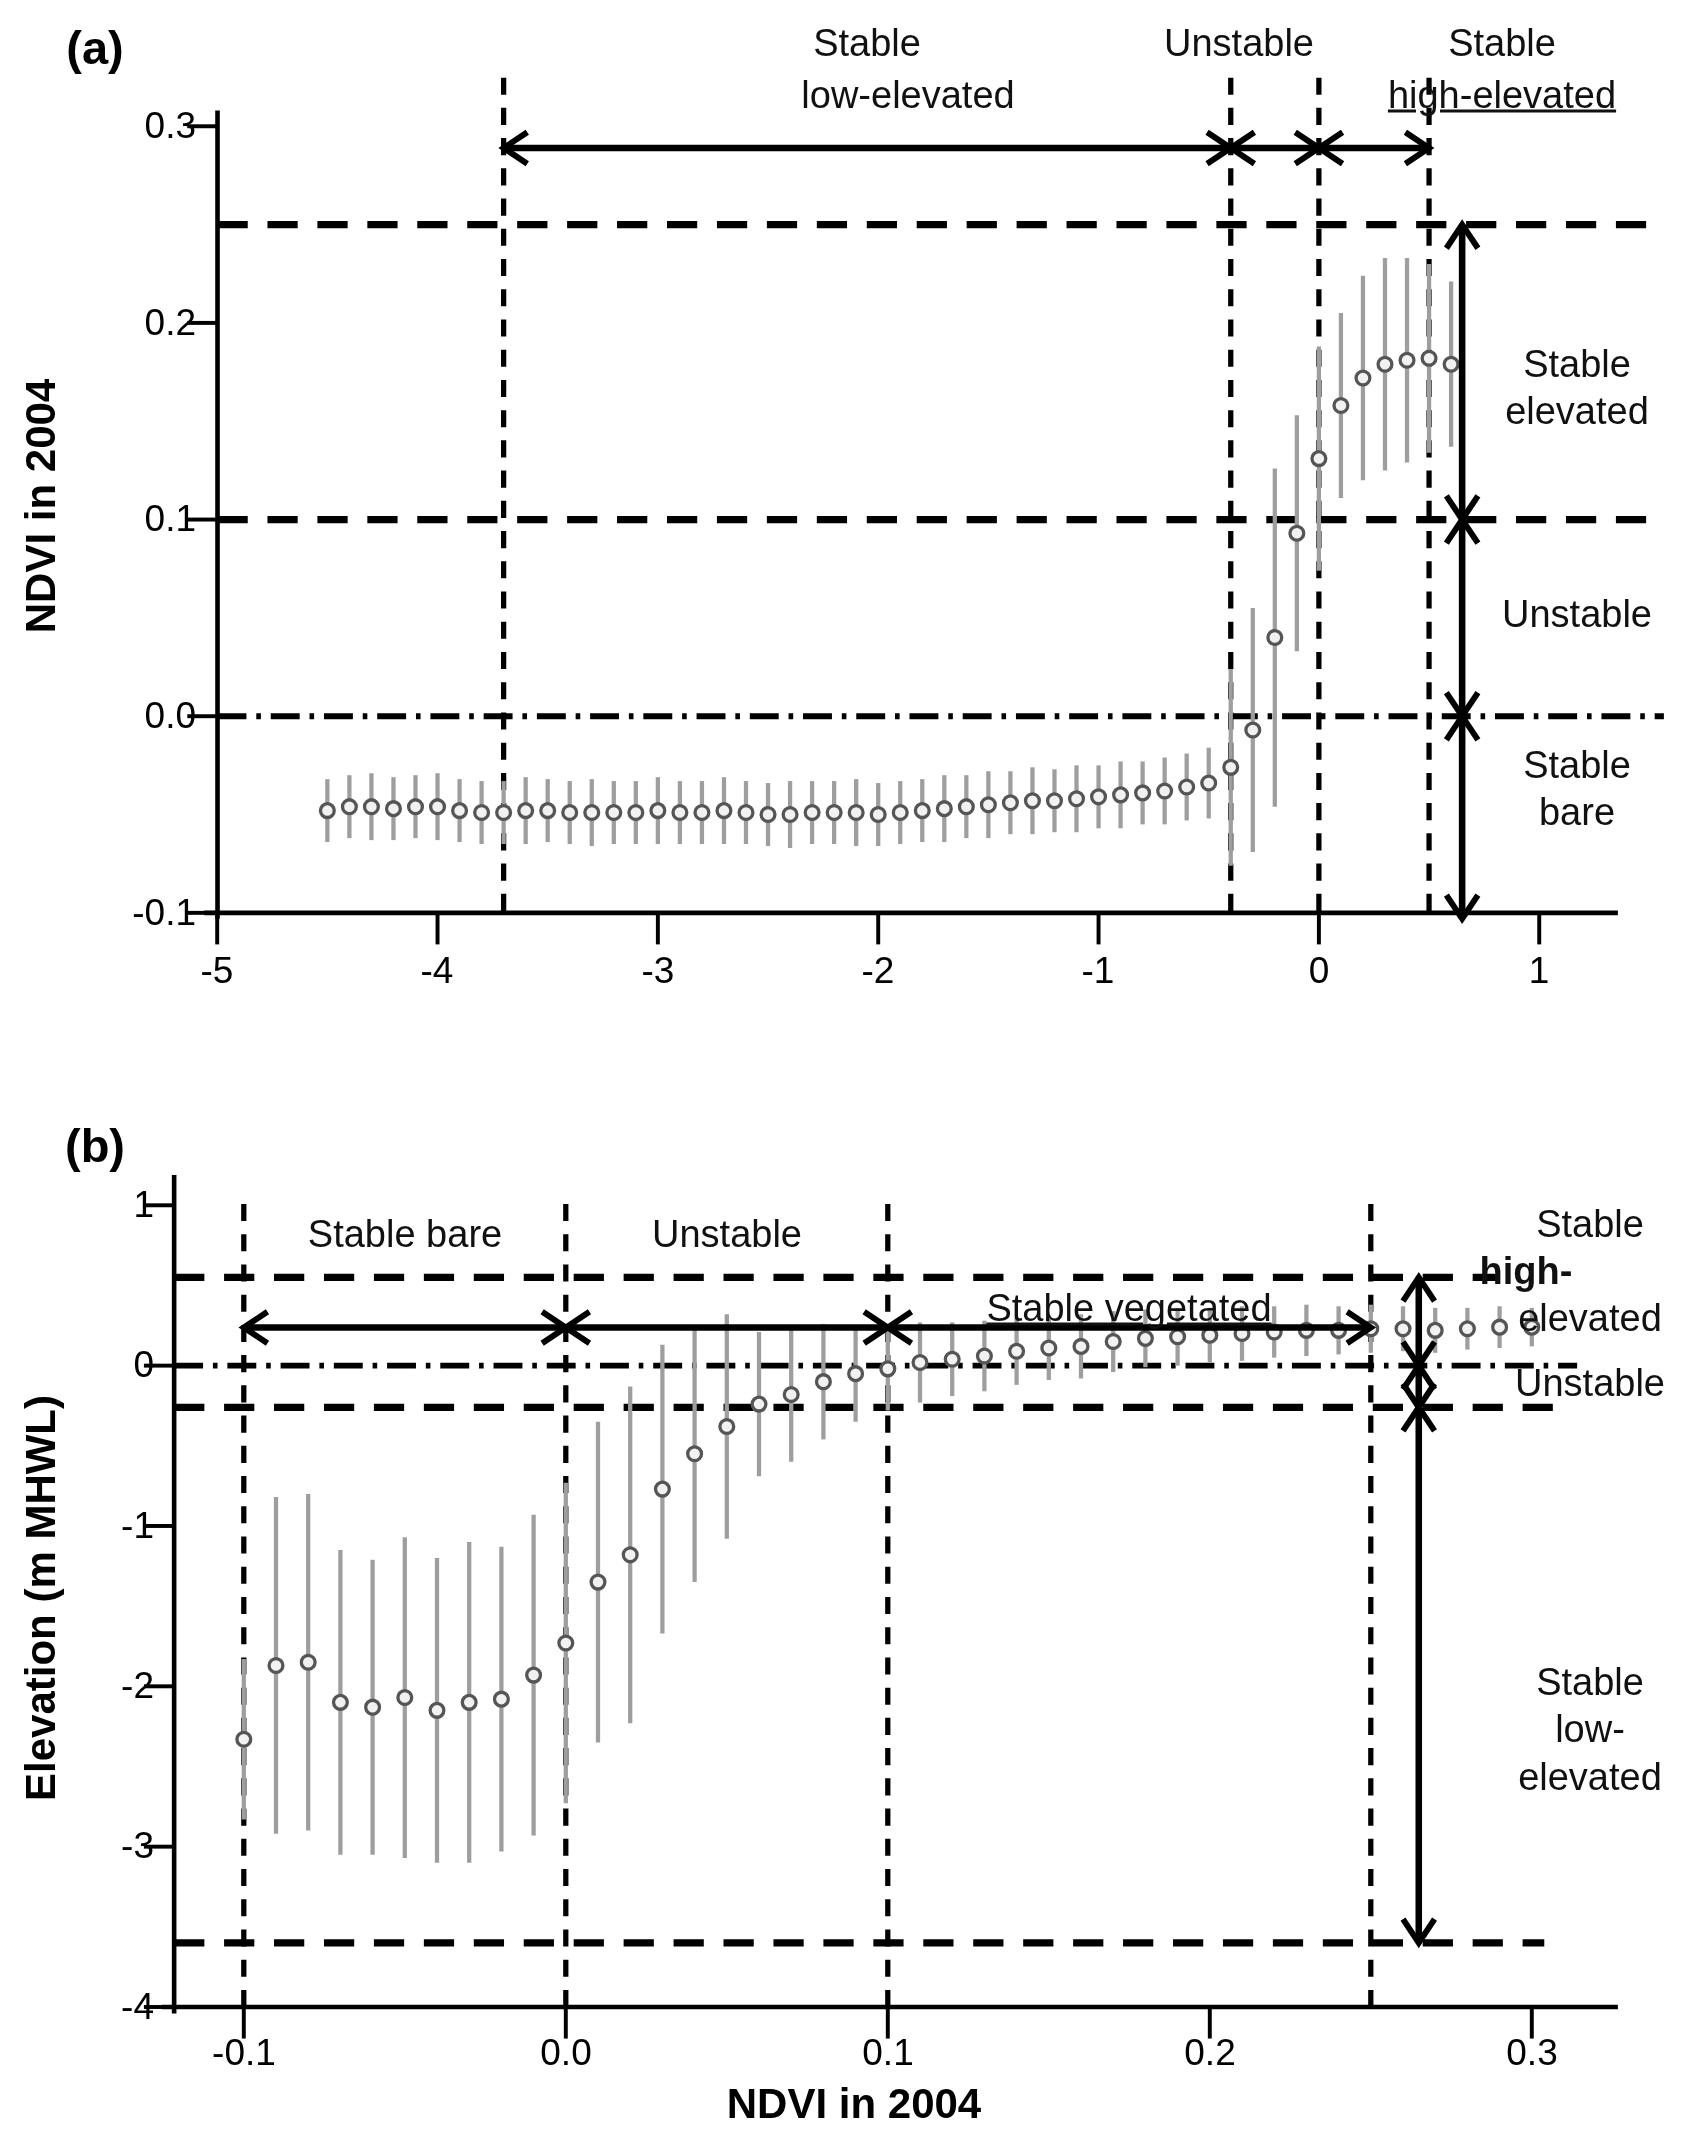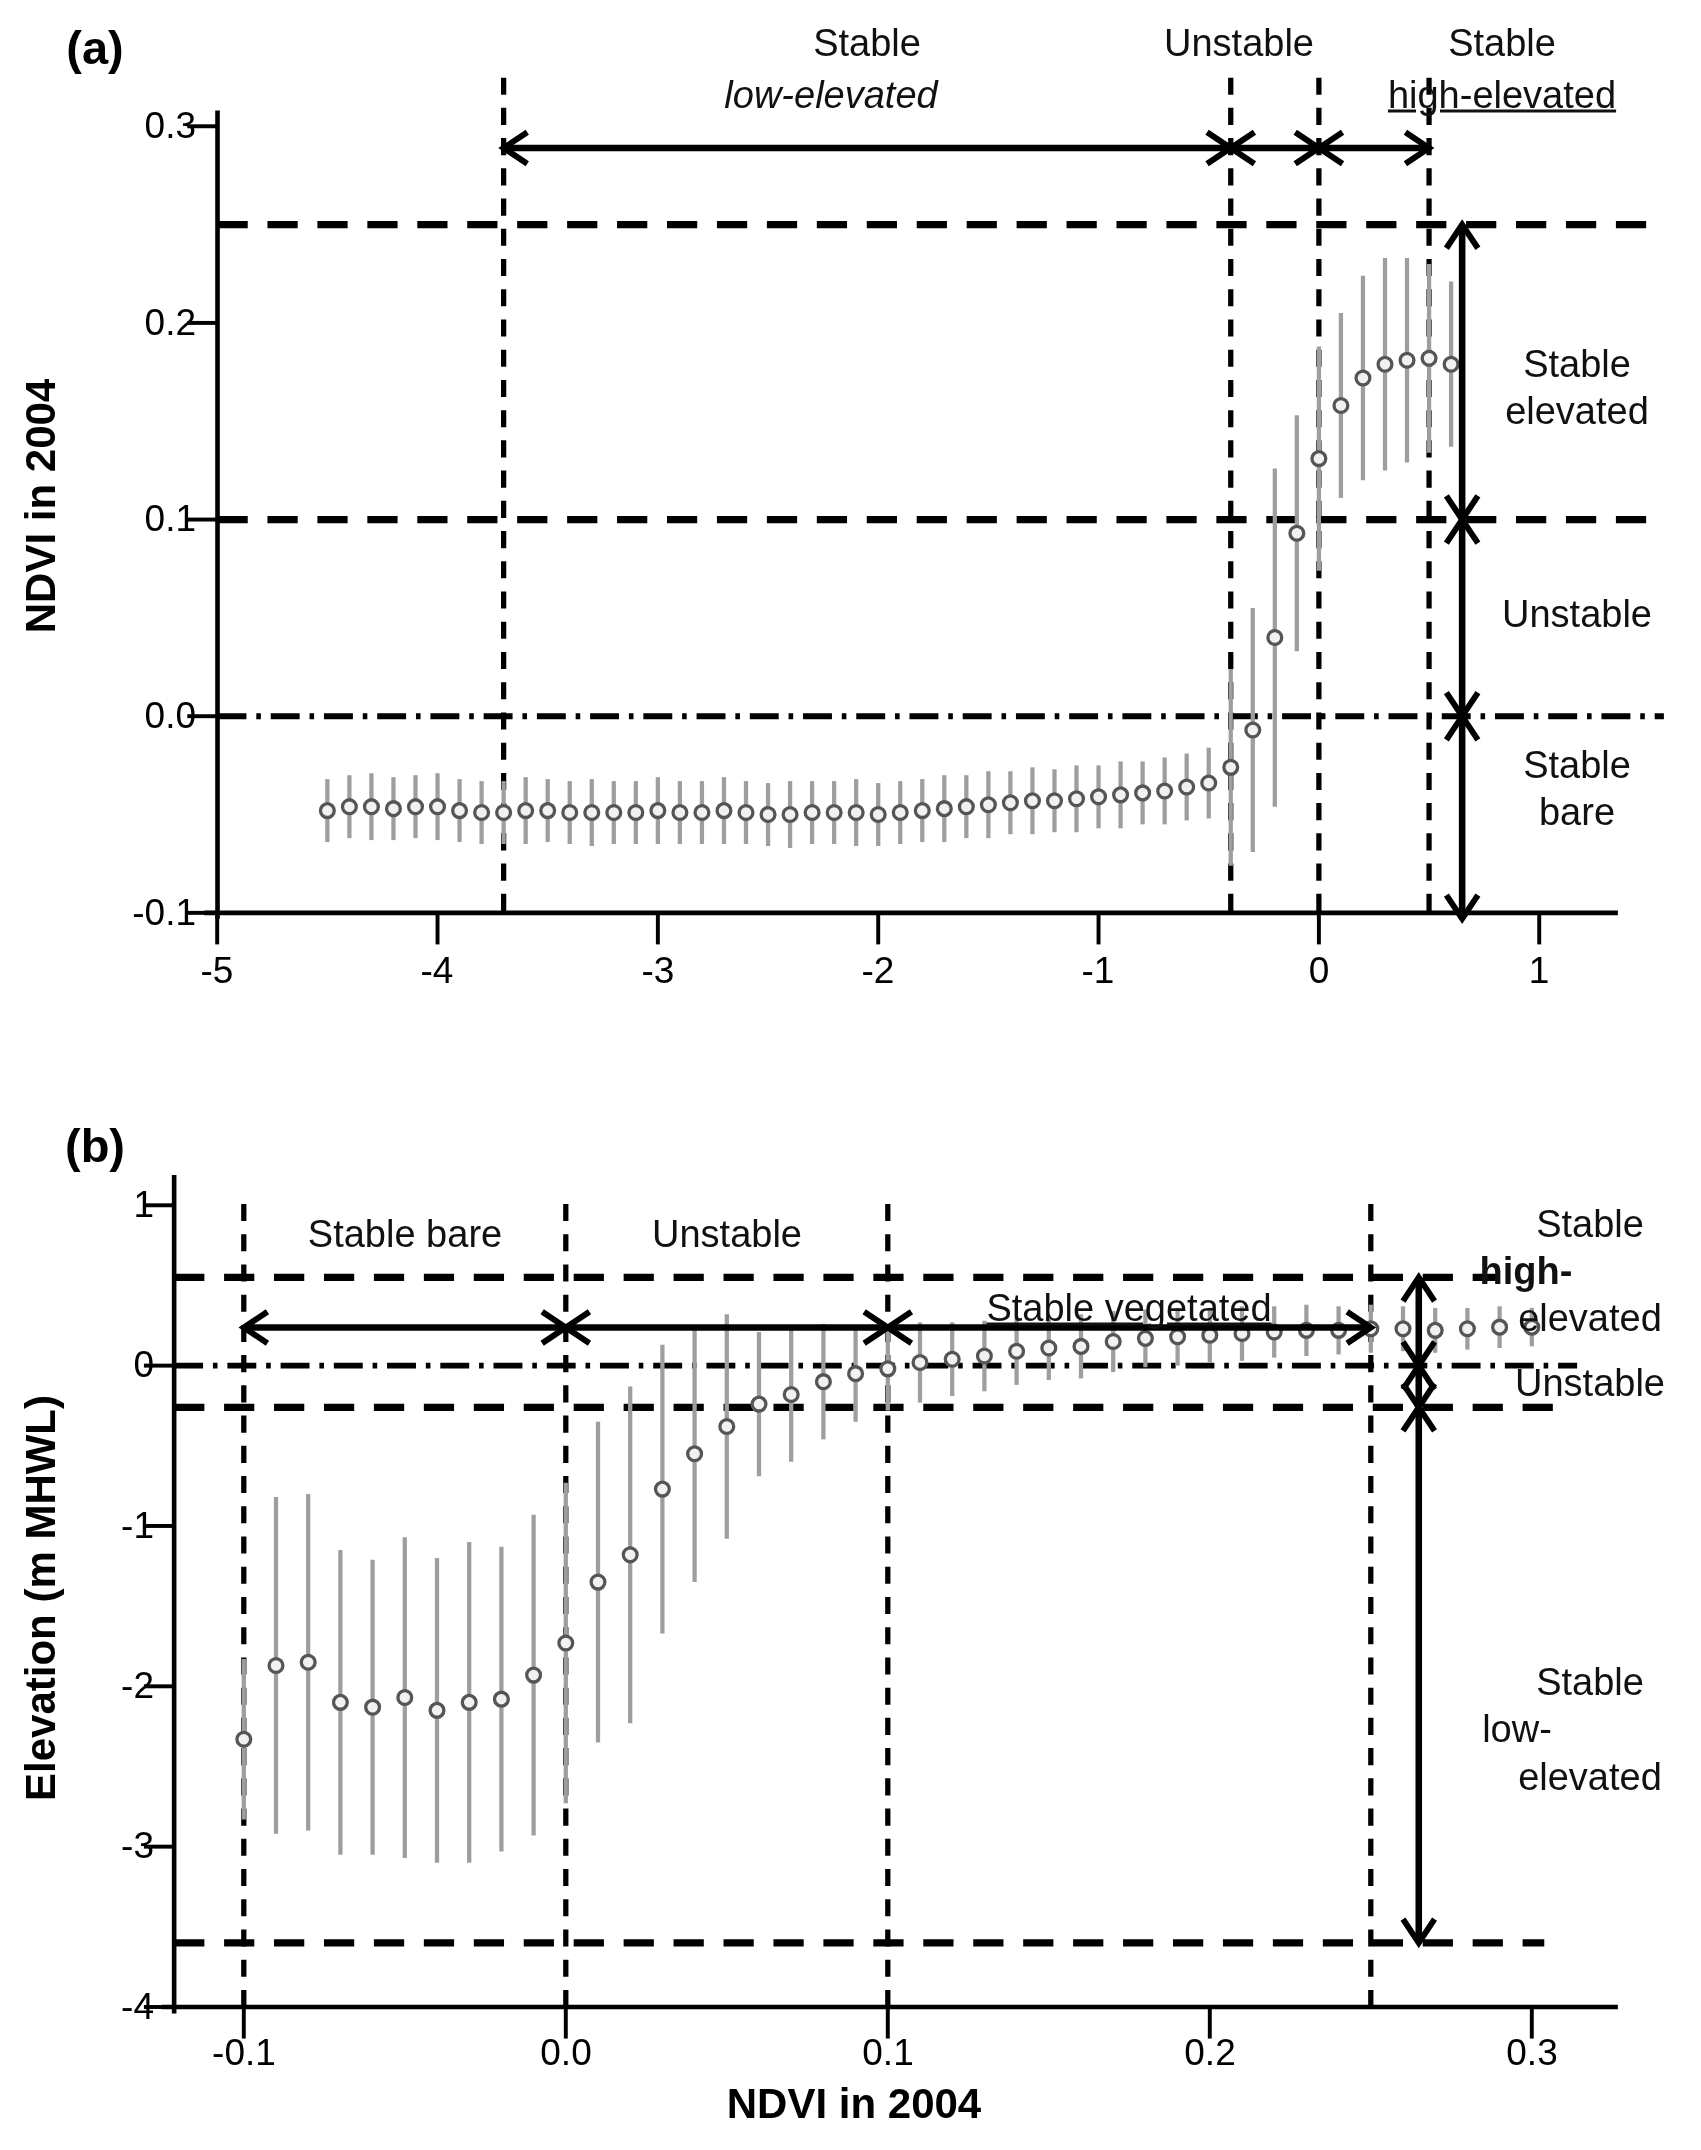--- a/index.html
+++ b/index.html
@@ -273,21 +273,21 @@
       <div class="abs tick-label center" style="left: 878px; top: 971px;">-2</div>
       <div class="abs tick-label center" style="left: 1098px; top: 971px;">-1</div>
       <div class="abs tick-label center" style="left: 1319px; top: 971px;">0</div>
       <div class="abs tick-label center" style="left: 1539px; top: 971px;">1</div>
       <div class="abs tick-label right" style="left: 196px; top: 126px;">0.3</div>
       <div class="abs tick-label right" style="left: 196px; top: 323px;">0.2</div>
       <div class="abs tick-label right" style="left: 196px; top: 519px;">0.1</div>
       <div class="abs tick-label right" style="left: 196px; top: 716px;">0.0</div>
       <div class="abs tick-label right" style="left: 196px; top: 913px;">-0.1</div>
       <div class="abs region-label" style="left: 867px; top: 43px;">Stable</div>
-      <div class="abs region-label" style="left: 831px; top: 95px; font-style: italic;">low-elevated</div>
+      <div class="abs region-label" style="left: 908px; top: 95px;">low-elevated</div>
       <div class="abs region-label" style="left: 1239px; top: 43px;">Unstable</div>
       <div class="abs region-label" style="left: 1502px; top: 43px;">Stable</div>
       <div class="abs region-label" style="left: 1502px; top: 95px; text-decoration: underline;">high-elevated</div>
       <div class="abs region-label" style="left: 1577px; top: 364px;">Stable</div>
       <div class="abs region-label" style="left: 1577px; top: 411px;">elevated</div>
       <div class="abs region-label" style="left: 1577px; top: 614px;">Unstable</div>
       <div class="abs region-label" style="left: 1577px; top: 765px;">Stable</div>
       <div class="abs region-label" style="left: 1577px; top: 812px;">bare</div>
       <div class="abs tick-label center" style="left: 244px; top: 2053px;">-0.1</div>
       <div class="abs tick-label center" style="left: 566px; top: 2053px;">0.0</div>
@@ -301,21 +301,21 @@
       <div class="abs tick-label right" style="left: 154px; top: 1846px;">-3</div>
       <div class="abs tick-label right" style="left: 154px; top: 2007px;">-4</div>
       <div class="abs region-label" style="left: 405px; top: 1234px;">Stable bare</div>
       <div class="abs region-label" style="left: 727px; top: 1234px;">Unstable</div>
       <div class="abs region-label" style="left: 1129px; top: 1308px; text-decoration: underline;">Stable vegetated</div>
       <div class="abs region-label" style="left: 1590px; top: 1224px;">Stable</div>
       <div class="abs region-label" style="left: 1526px; top: 1271px; font-weight: bold;">high-</div>
       <div class="abs region-label" style="left: 1590px; top: 1318px;">elevated</div>
       <div class="abs region-label" style="left: 1590px; top: 1383px;">Unstable</div>
       <div class="abs region-label" style="left: 1590px; top: 1682px;">Stable</div>
-      <div class="abs region-label" style="left: 1517px; top: 1729px;">low-</div>
+      <div class="abs region-label" style="left: 1590px; top: 1729px;">low-</div>
       <div class="abs region-label" style="left: 1590px; top: 1777px;">elevated</div>
     </div>
 
   <div class="abs panel-letter" style="left:95px;top:47px;">(a)</div>
   <div class="abs axis-title rot" style="left:41px;top:506px;">NDVI in 2004</div>
 
   <div class="abs panel-letter" style="left:95px;top:1145px;">(b)</div>
   <div class="abs axis-title rot" style="left:41px;top:1598px;">Elevation (m MHWL)</div>
   <div class="abs axis-title" style="left:854px;top:2104px;">NDVI in 2004</div>
 </div>

